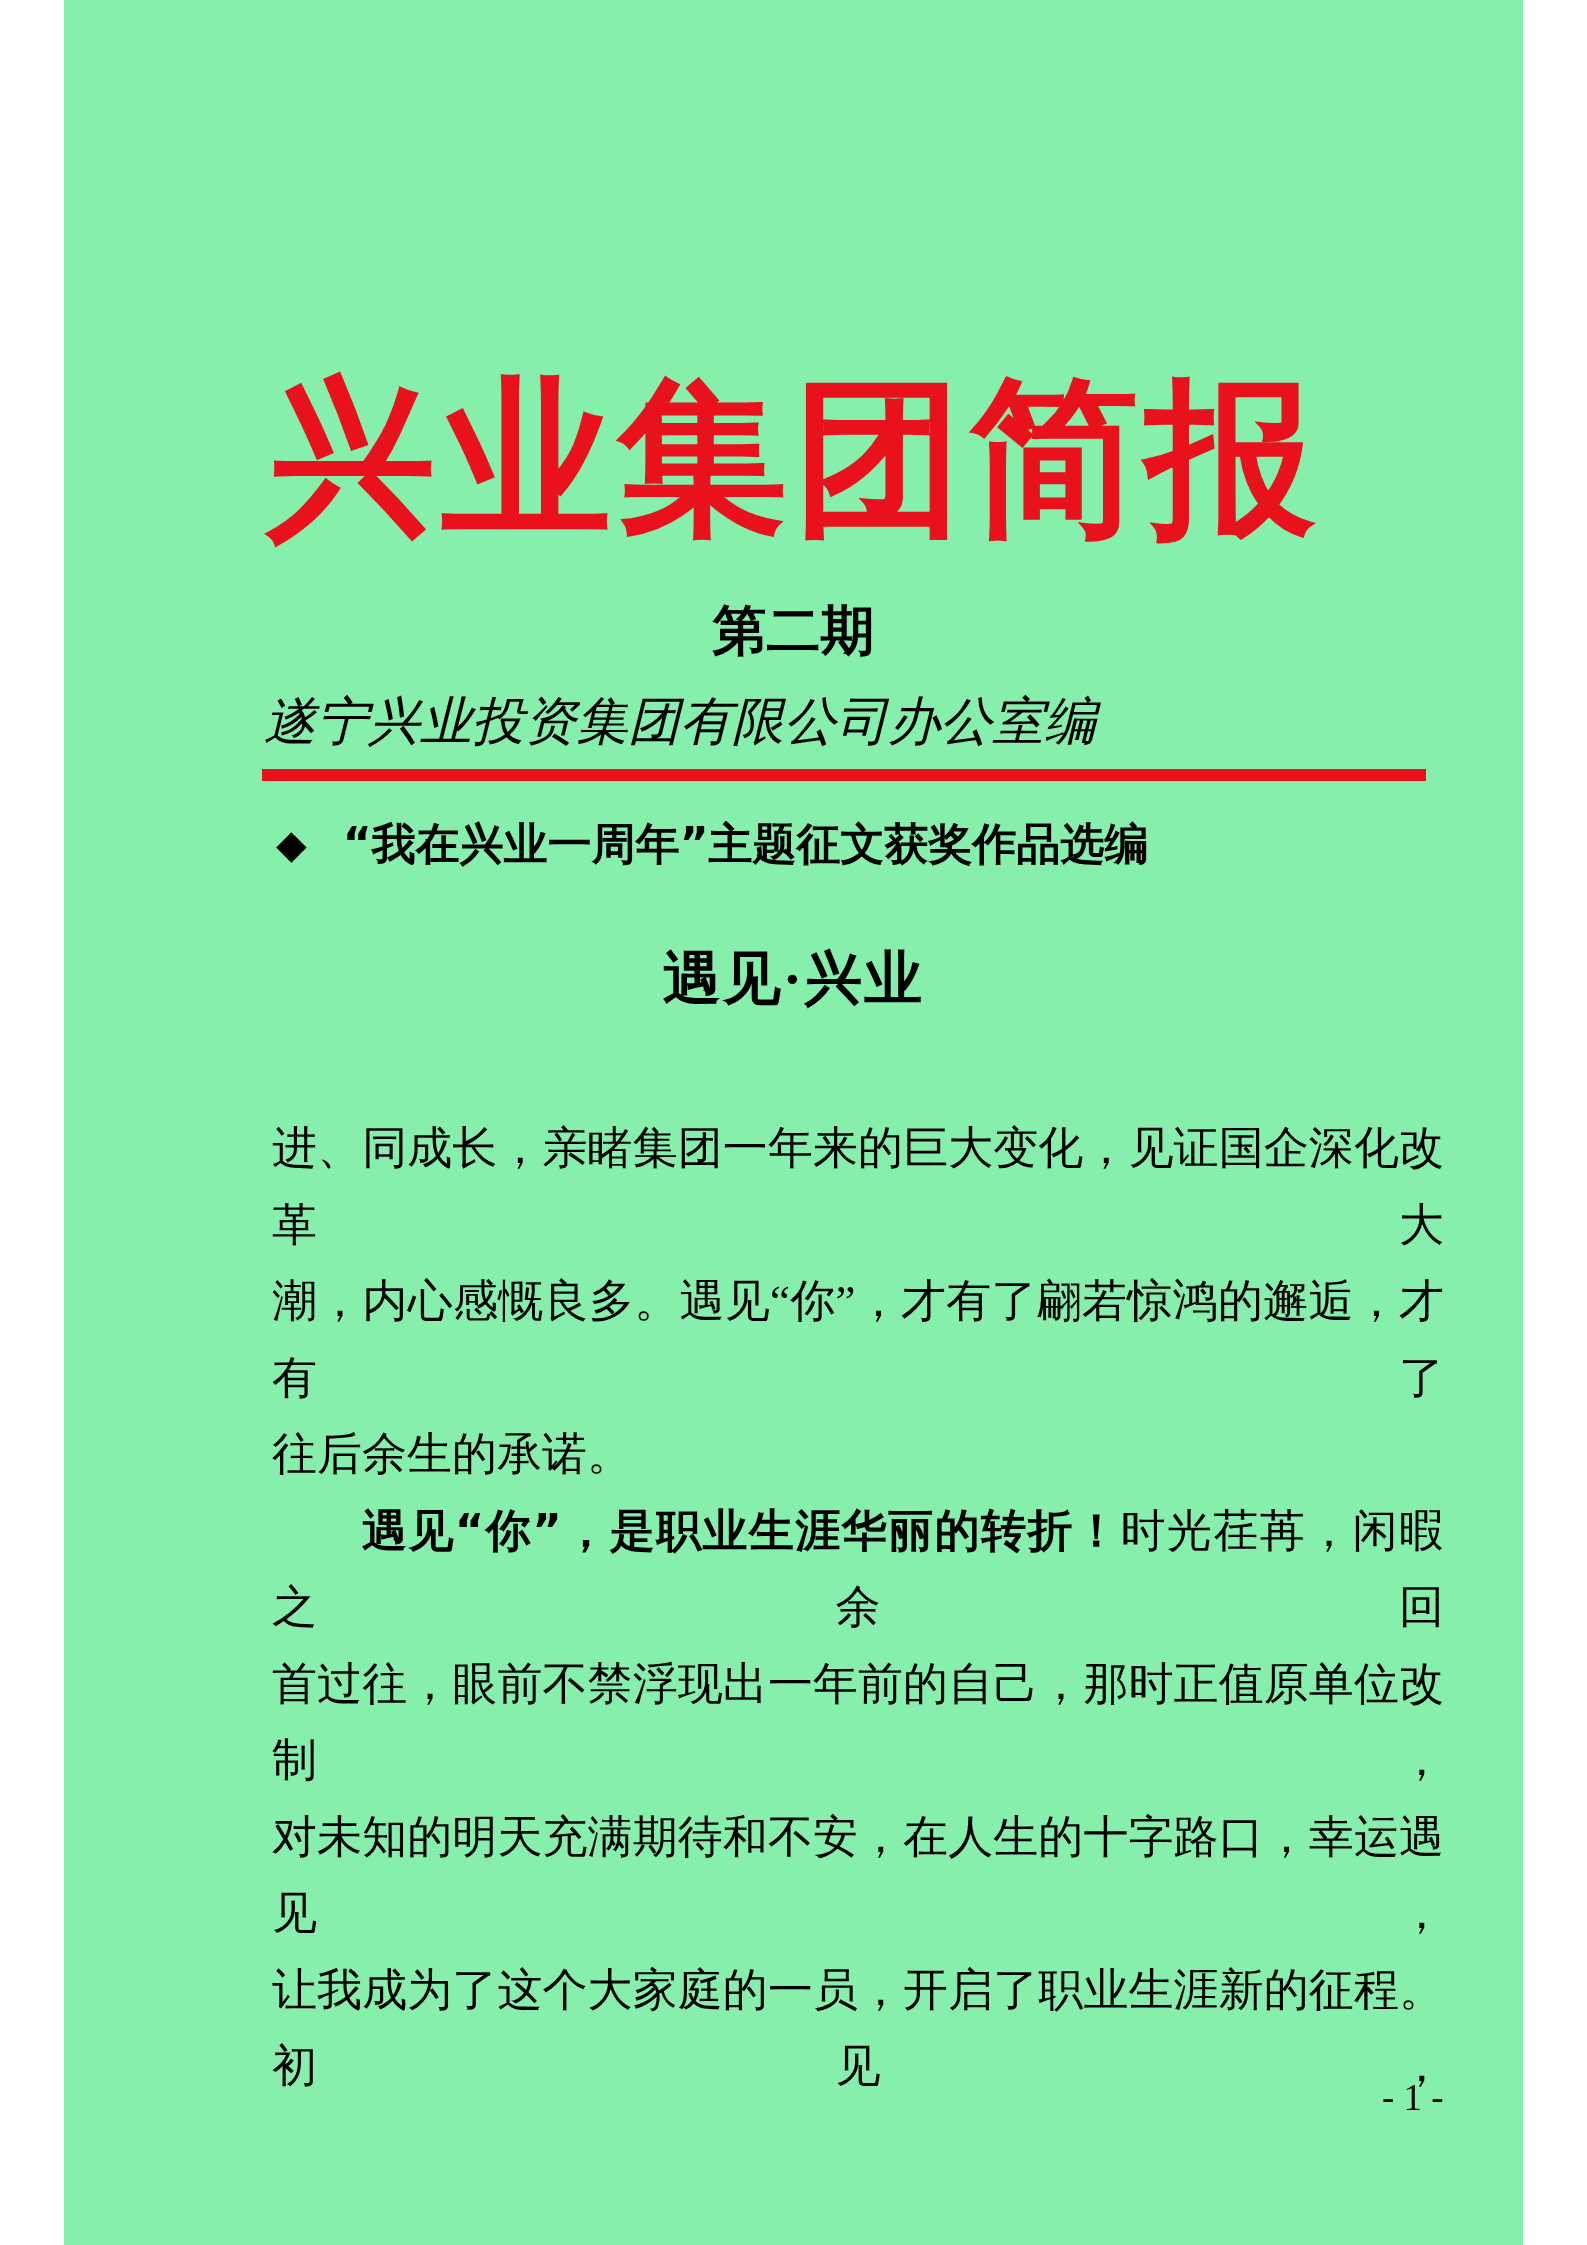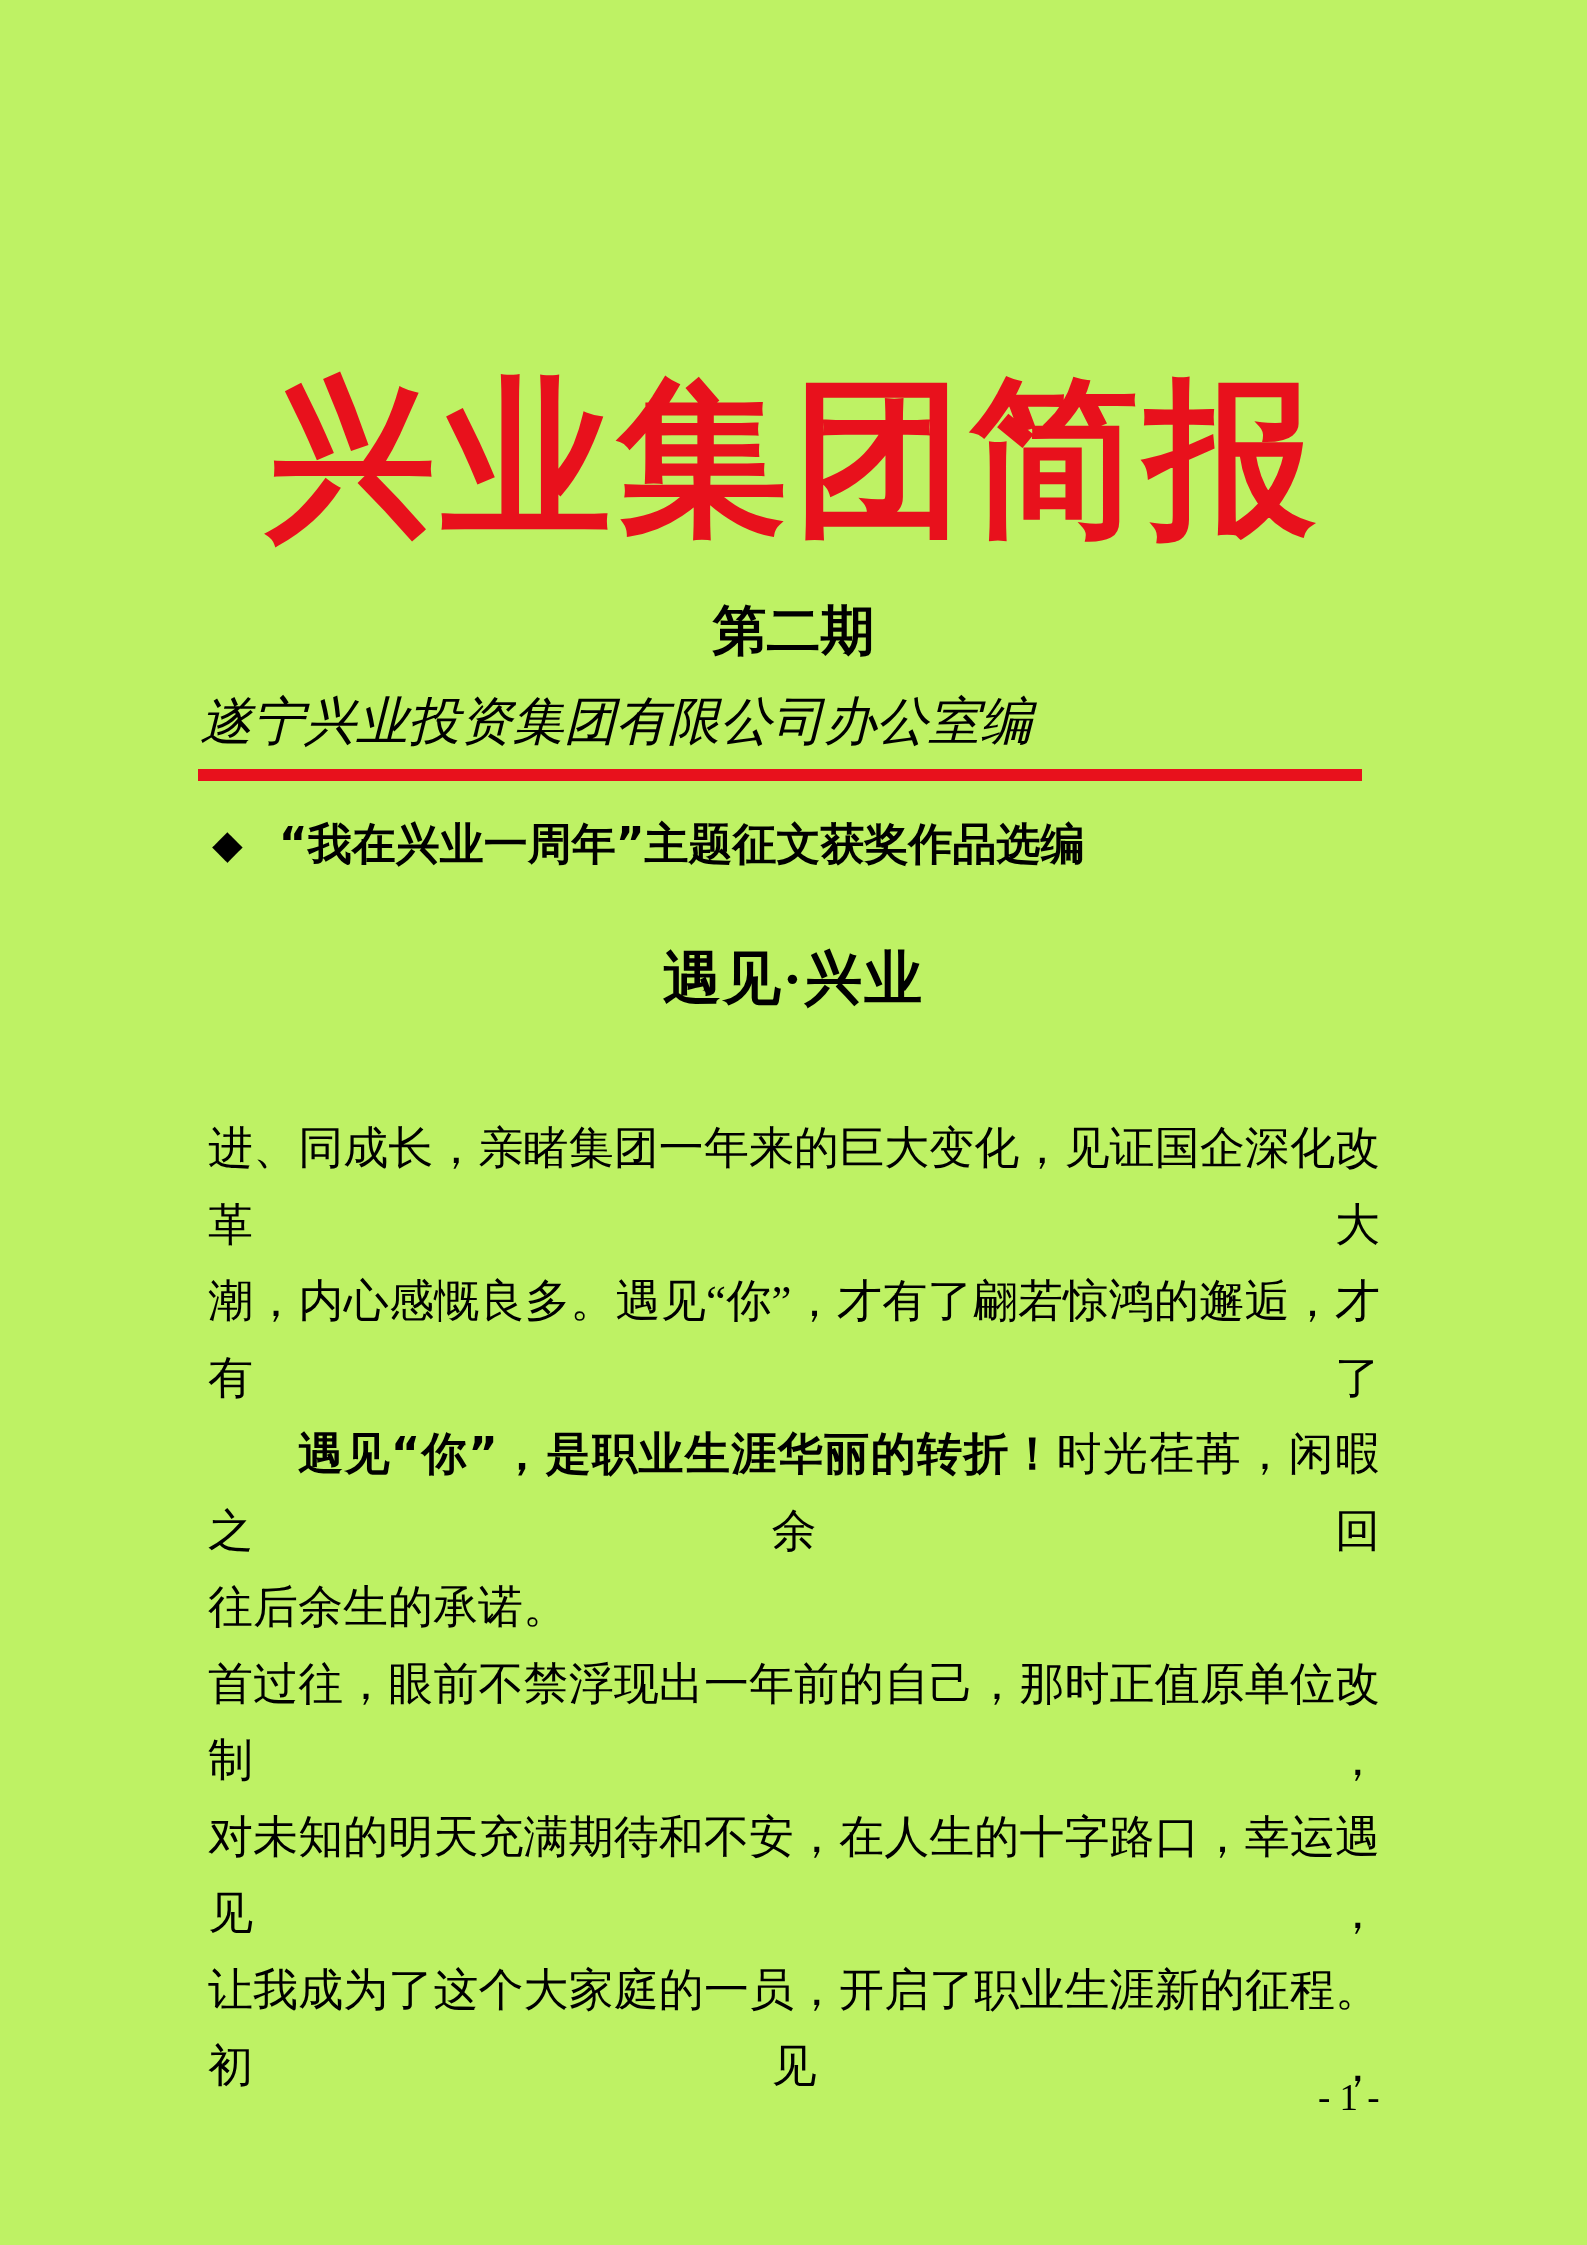--- a/index.html
+++ b/index.html
@@ -1,21 +1,21 @@
 <!DOCTYPE html>
 <html style="--accent: #e8111c;"><head>
 <meta charset="utf-8">
 <style>
   html, body { margin: 0; padding: 0; background: #ffffff; }
   .page {
     position: relative;
-    width: 1587px;
+    width: 1459px;
     height: 2245px;
     margin: 0 auto;
-    background: #bef264;
+    background: #86efac;
     color: #000000;
     font-family: "Liberation Serif", serif;
     overflow: hidden;
   }
   .masthead {
     position: absolute;
     top: 356px;
     left: 0;
     width: 100%;
     text-align: center;
@@ -125,25 +125,25 @@
   <div class="feature">
     <span class="bullet">◆</span>
     <span>“我在兴业一周年”主题征文获奖作品选编</span>
   </div>
 
   <div class="article-title">遇见·兴业</div>
 
   <div class="body-text">
     <div class="bline">进、同成长，亲睹集团一年来的巨大变化，见证国企深化改革大</div>
     <div class="bline">潮，内心感慨良多。遇见“你”，才有了翩若惊鸿的邂逅，才有了</div>
+    <div class="bline para-end">往后余生的承诺。</div>
+
     <div class="bline indent">
       <span class="bold-lead">遇见“你”，是职业生涯华丽的转折！</span><span>时光荏苒，闲暇之余回</span>
     </div>
-
-    <div class="bline para-end">往后余生的承诺。</div>
     <div class="bline">首过往，眼前不禁浮现出一年前的自己，那时正值原单位改制，</div>
     <div class="bline">对未知的明天充满期待和不安，在人生的十字路口，幸运遇见，</div>
     <div class="bline">让我成为了这个大家庭的一员，开启了职业生涯新的征程。初见，</div>
 
   </div>
 
   <div class="page-num">- 1 -</div>
 
 </div>
 

